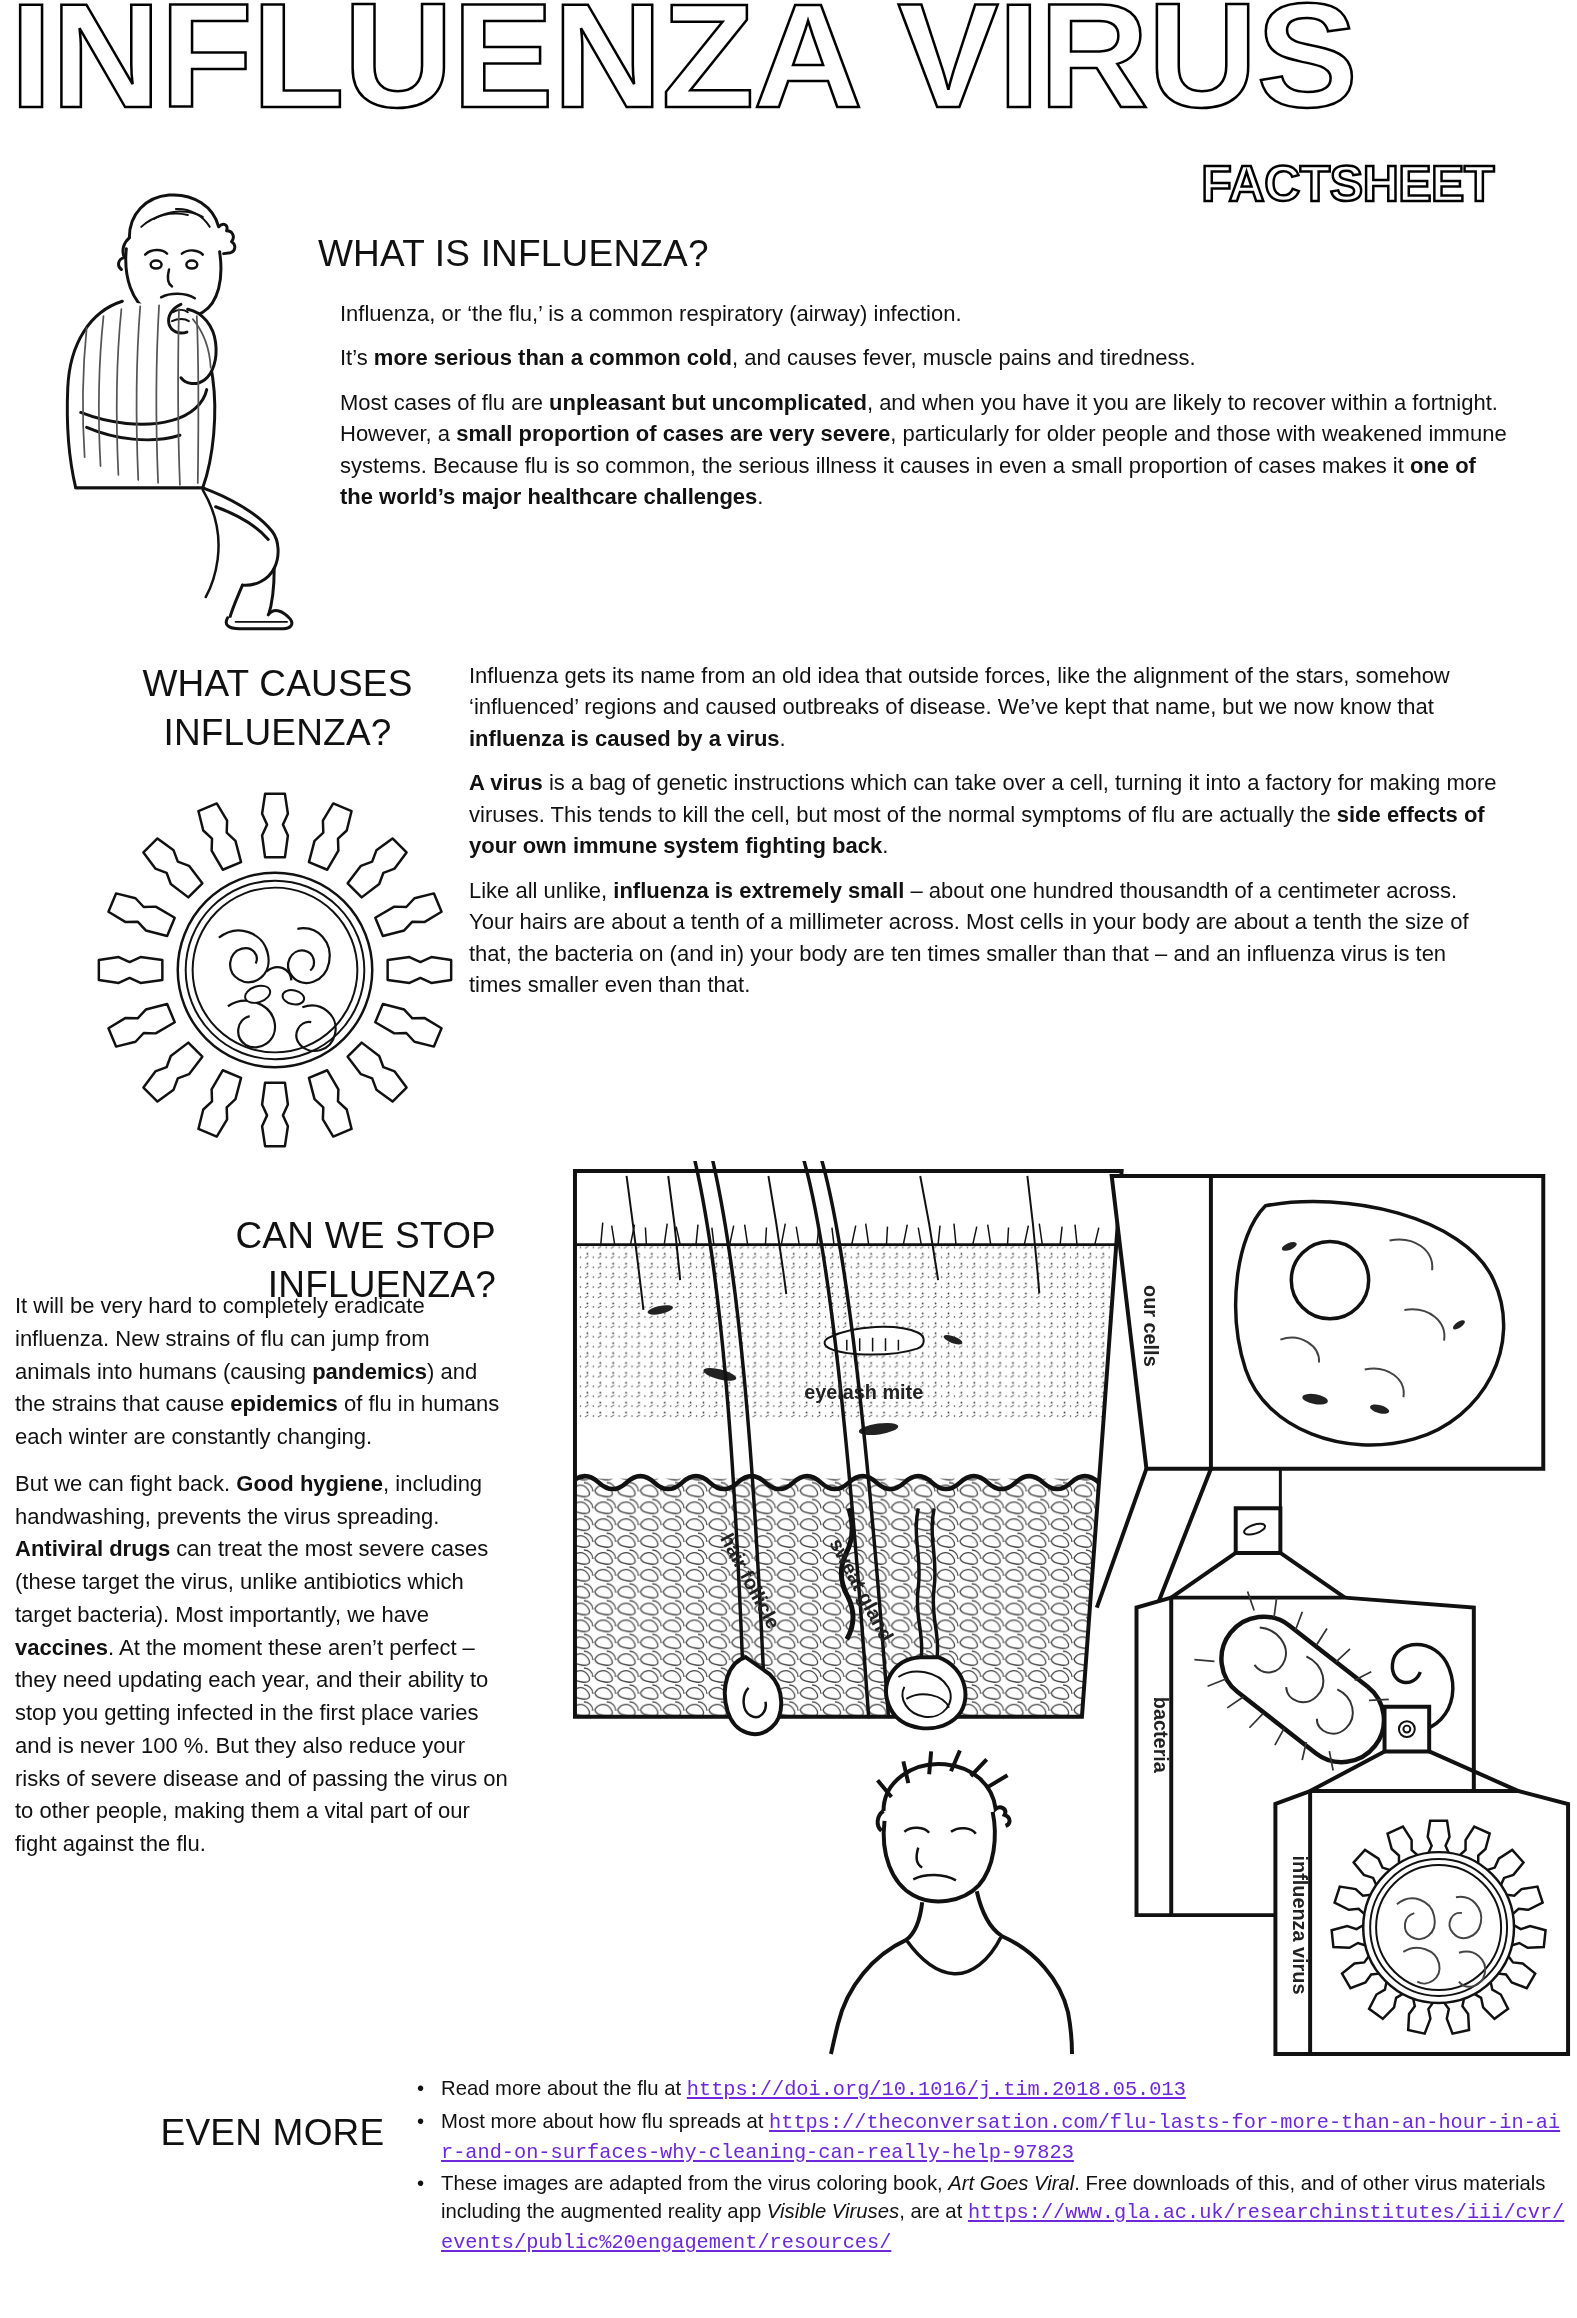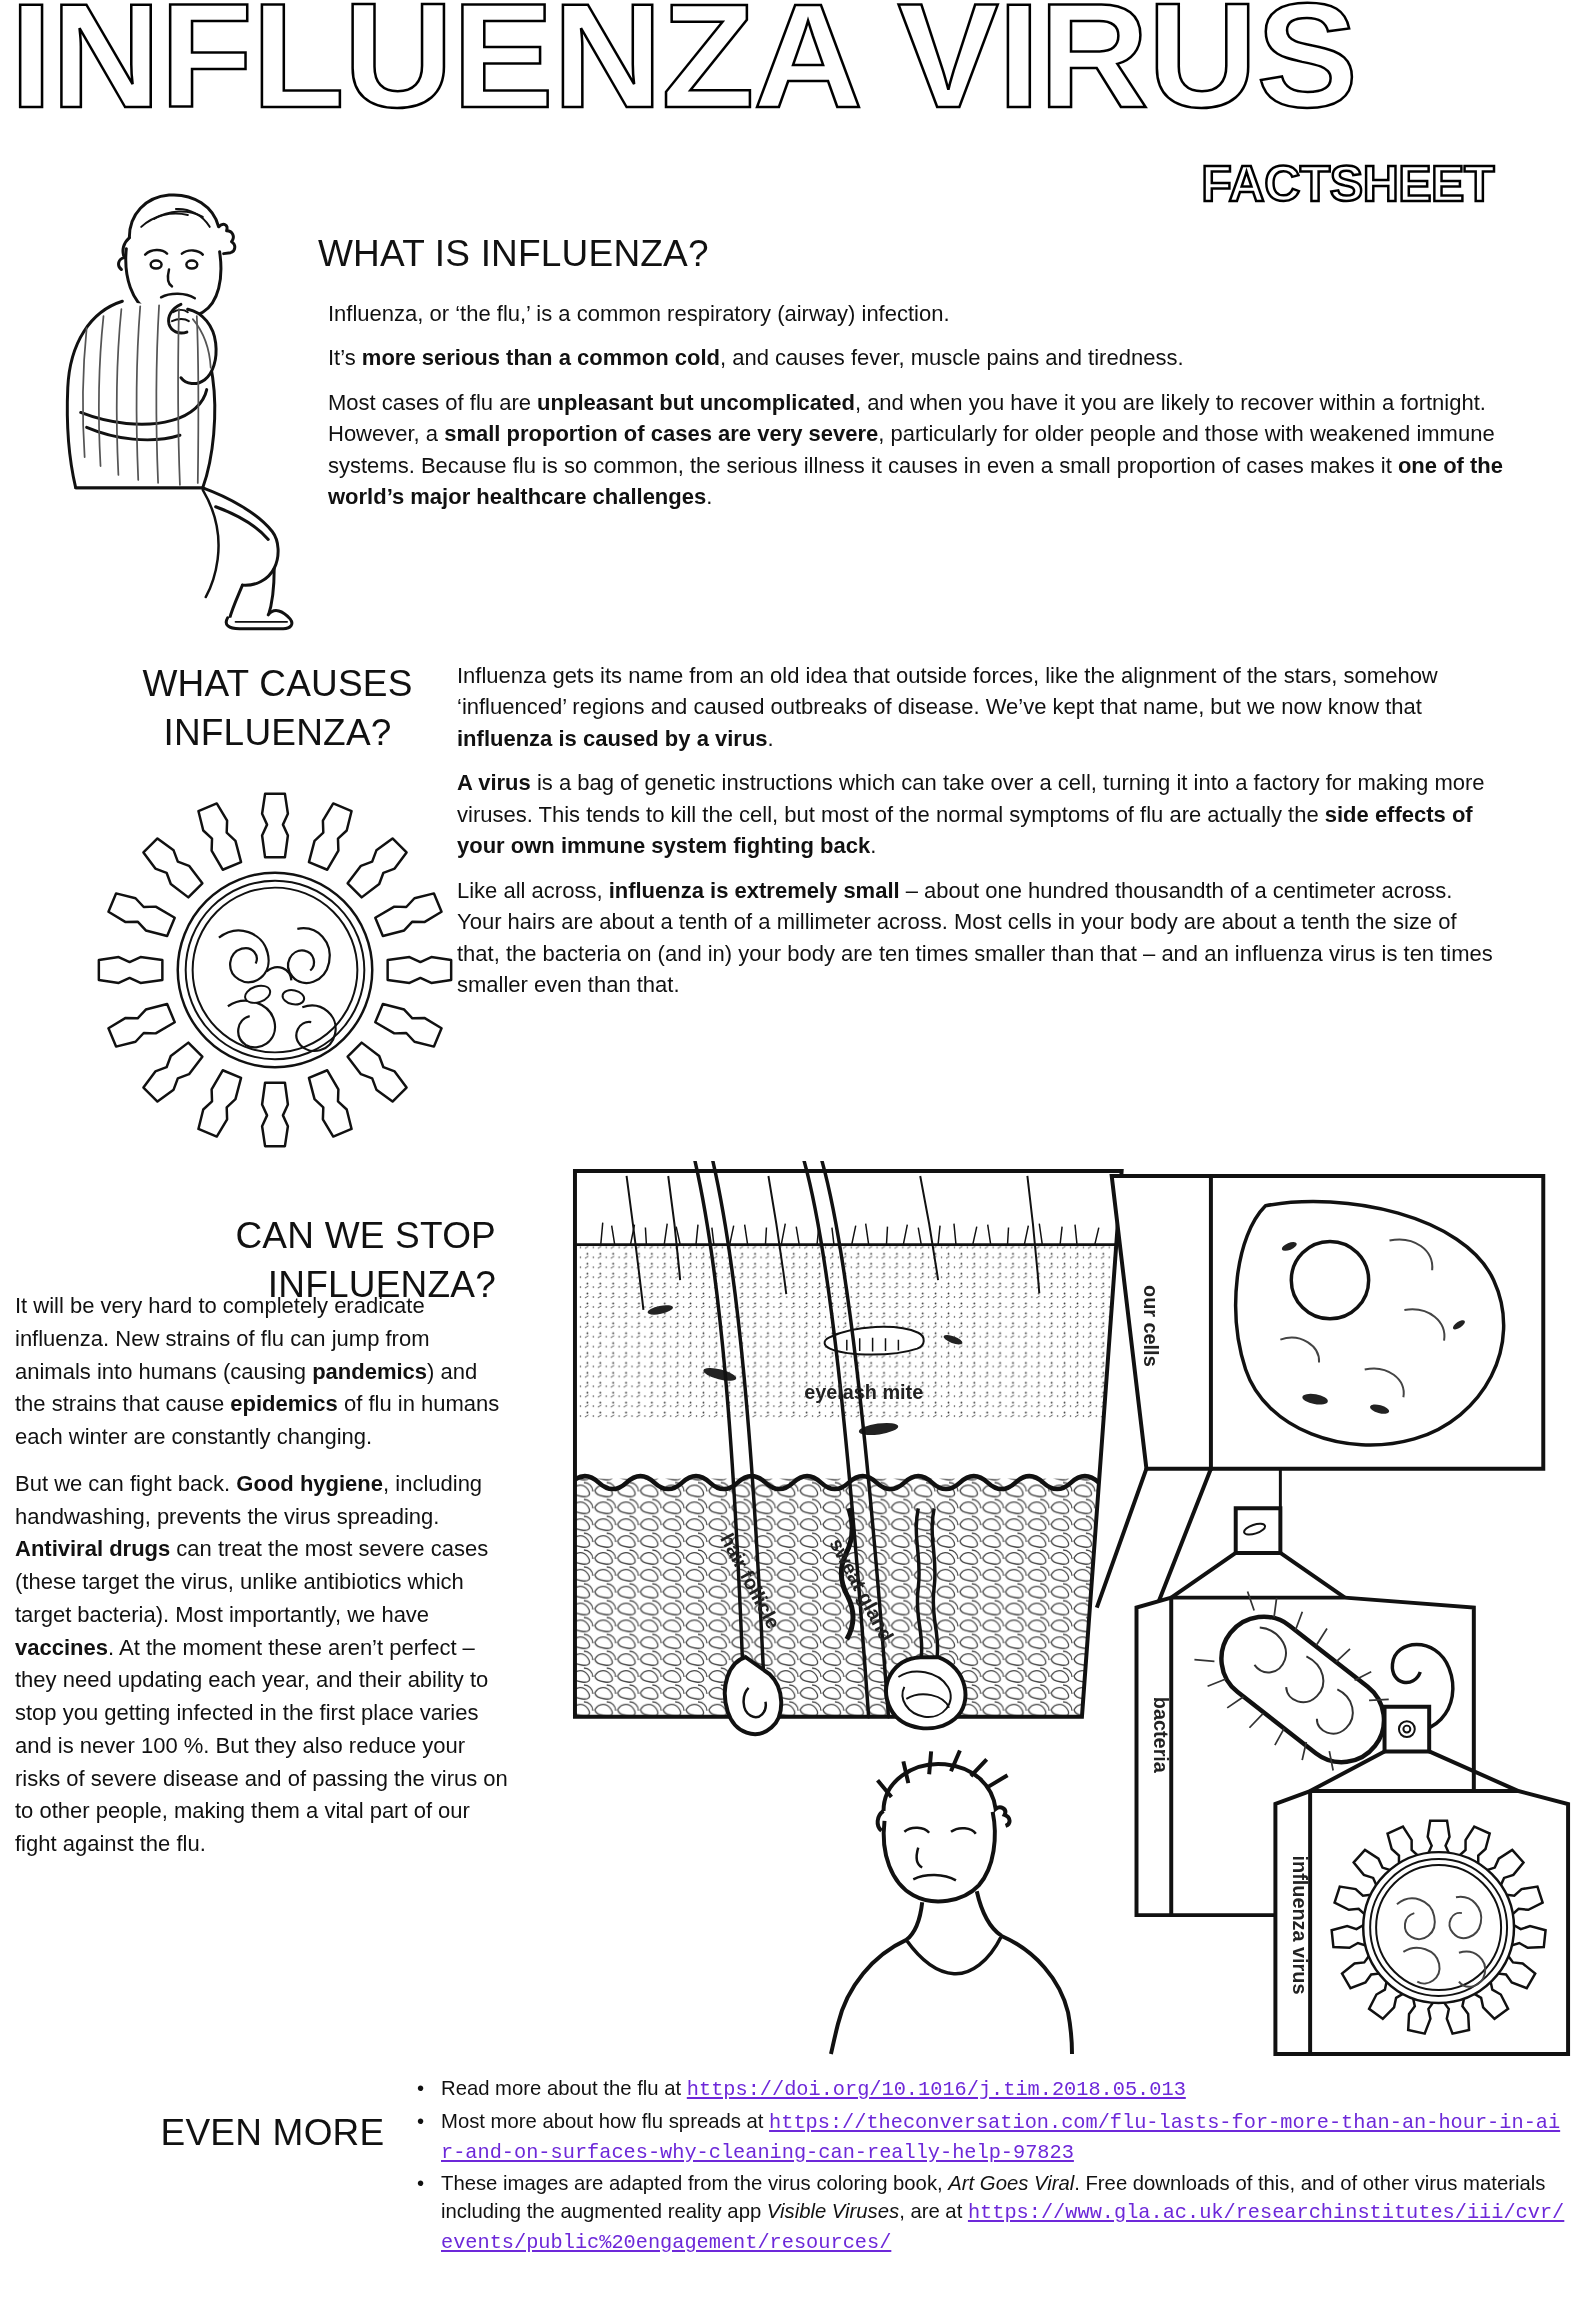--- a/index.html
+++ b/index.html
@@ -48,21 +48,21 @@
     font-size:37px;text-align:center;line-height:1.32;
   }
 
   
   .body-col{
     position:absolute;
     font-size:22px;line-height:1.43;
     color:#111;
     font-stretch:semi-condensed;
   }
-  .body-col p{margin:0 0 13px 0;}
+  .body-col p{margin:0 0 13px 12px;}
   .body-col b{font-weight:700;}
 
   #col-intro{left:328px;top:298px;width:1186px;}
   #col-causes{left:457px;top:660px;width:1042px;}
   #col-stop{left:15px;top:1290px;width:501px;font-size:22px;line-height:1.49;}
   #col-stop p{margin:0 8px 14px 0;}
 
   
   .refs{
     position:absolute;left:417px;top:2074px;width:1151px;
@@ -213,21 +213,21 @@
           <ellipse cx="360" cy="444" rx="26" ry="16" transform="rotate(-18 360 444)"></ellipse>
           <ellipse cx="432" cy="450" rx="22" ry="14" transform="rotate(12 432 450)"></ellipse>
         </g>
       </g>
     </svg>
   </div>
 
   <div class="body-col" id="col-causes">
     <p><span>Influenza gets its name from an old idea that outside forces, like the alignment of the stars, somehow ‘influenced’ regions and caused outbreaks of disease. We’ve kept that name, but we now know that </span><b>influenza is caused by a virus</b><span>.</span></p>
     <p><b>A virus</b><span> is a bag of genetic instructions which can take over a cell, turning it into a factory for making more viruses. This tends to kill the cell, but most of the normal symptoms of flu are actually the </span><b>side effects of your own immune system fighting back</b><span>.</span></p>
-    <p><span>Like all across, </span><b>influenza is extremely small</b><span> – about one hundred thousandth of a centimeter across. Your hairs are about a tenth of a millimeter across. Most cells in your body are about a tenth the size of that, the bacteria on (and in) your body are ten times smaller than that – and an influenza virus is ten times smaller even than that.</span></p>
+    <p><span>Like all unlike, </span><b>influenza is extremely small</b><span> – about one hundred thousandth of a centimeter across. Your hairs are about a tenth of a millimeter across. Most cells in your body are about a tenth the size of that, the bacteria on (and in) your body are ten times smaller than that – and an influenza virus is ten times smaller even than that.</span></p>
   </div>
 
   <div class="h-sec" id="h-can-we-stop">
     <div>CAN WE STOP</div>
     <div>INFLUENZA?</div>
   </div>
 
   <div class="body-col" id="col-stop">
     <p><span>It will be very hard to completely eradicate influenza. New strains of flu can jump from animals into humans (causing </span><b>pandemics</b><span>) and the strains that cause </span><b>epidemics</b><span> of flu in humans each winter are constantly changing.</span></p>
     <p><span>But we can fight back. </span><b>Good hygiene</b><span>, including handwashing, prevents the virus spreading. </span><b>Antiviral drugs</b><span> can treat the most severe cases (these target the virus, unlike antibiotics which target bacteria). Most importantly, we have </span><b>vaccines</b><span>. At the moment these aren’t perfect – they need updating each year, and their ability to stop you getting infected in the first place varies and is never 100 %. But they also reduce your risks of severe disease and of passing the virus on to other people, making them a vital part of our fight against the flu.</span></p>

